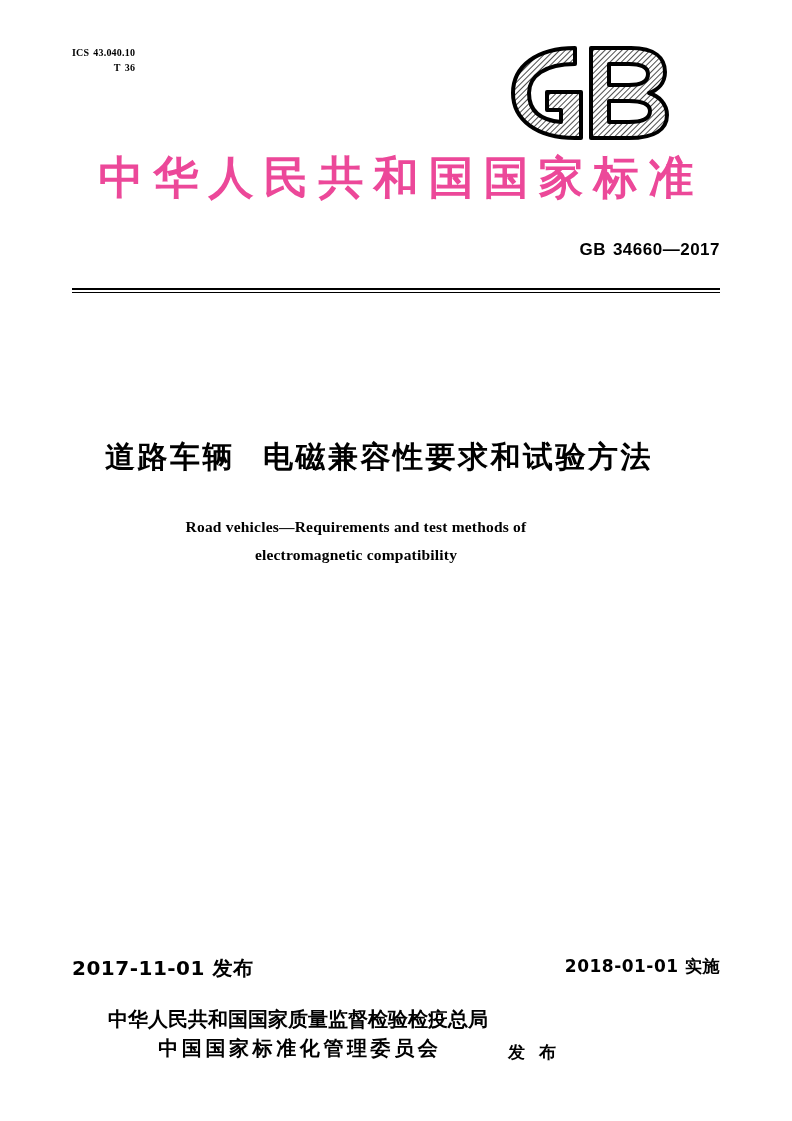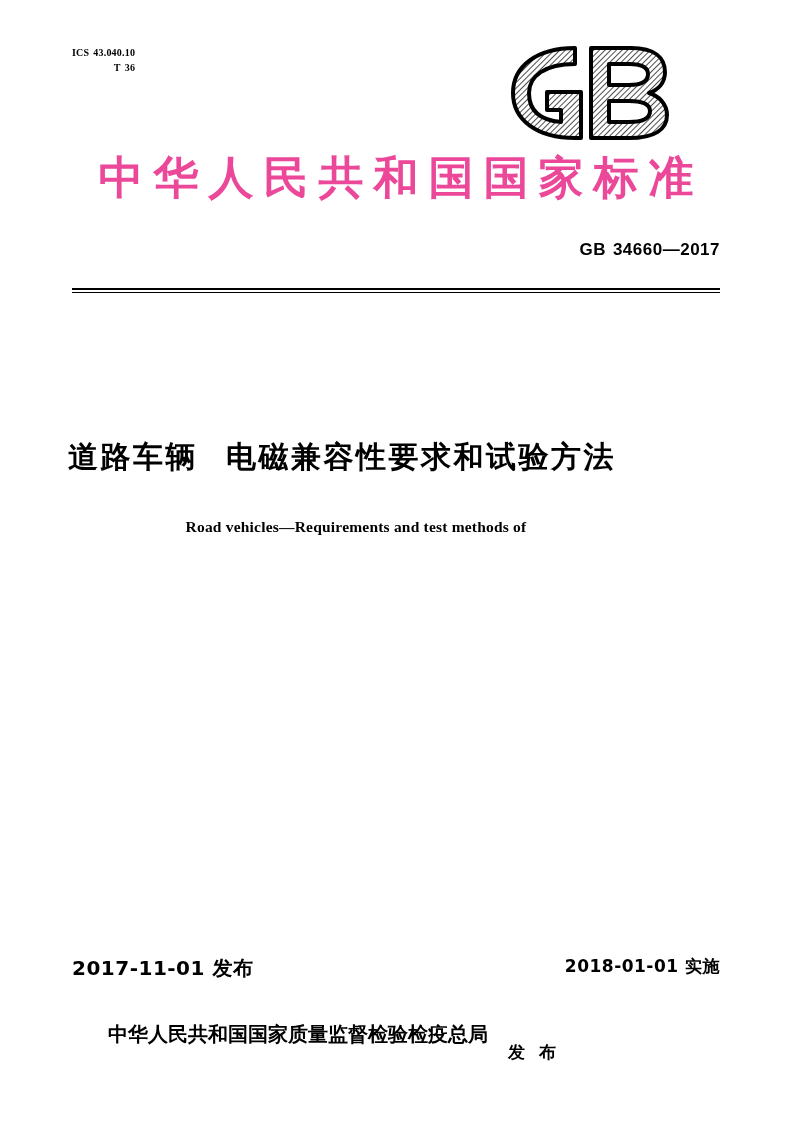--- a/index.html
+++ b/index.html
@@ -106,20 +106,21 @@
     position: absolute;
     left: 0;
     top: 437px;
     width: 684px;
     text-align: center;
     font-family: "DejaVu Sans", "Liberation Sans", sans-serif;
     font-weight: bold;
     font-size: 30px;
     letter-spacing: 2.5px;
     white-space: nowrap;
+    padding-left: 37px;
   }
   .doc-title-cn .gap { display: inline-block; width: 28px; }
 
   
   .doc-title-en {
     position: absolute;
     left: 0;
     top: 513px;
     width: 712px;
     text-align: center;
@@ -253,26 +254,28 @@
 
   <div class="rule-top"></div>
   <div class="rule-bottom"></div>
 
   <div class="doc-title-cn">
     <span>道路车辆</span><span class="gap"></span><span>电磁兼容性要求和试验方法</span>
   </div>
 
   <div class="doc-title-en">
     <div>Road vehicles—Requirements and test methods of</div>
+    <div>electromagnetic compatibility</div>
   </div>
 
   <div class="date-row">
     <div class="date-issue">2017-11-01 发布</div>
     <div class="date-effective">2018-01-01 实施</div>
   </div>
 
   <div class="publisher">
     <div class="publisher-lines">
       <div class="pub-line line1">中华人民共和国国家质量监督检验检疫总局</div>
+      <div class="pub-line line2">中国国家标准化管理委员会</div>
     </div><div class="publish-word">发 布</div>
   </div>
 
 </div>
 
 </body></html>

